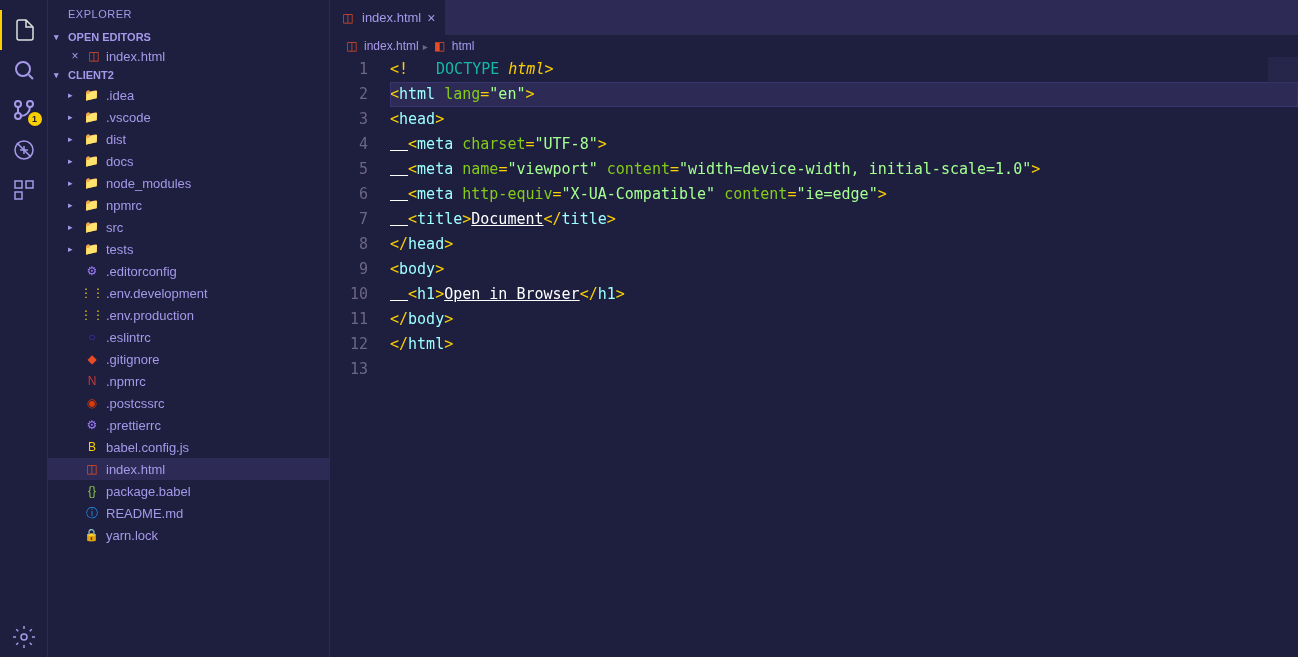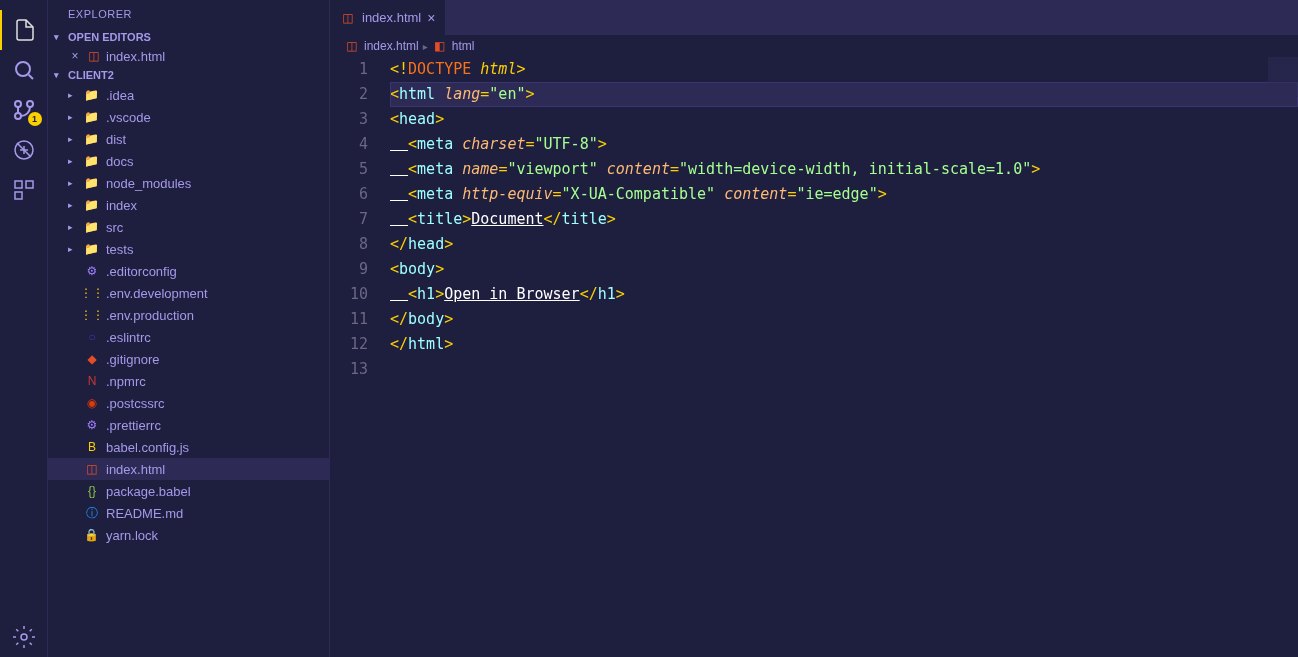--- a/index.html
+++ b/index.html
@@ -172,24 +172,24 @@
 .line.highlight { background: #2d2b55; }
 .line.highlight::after {
   content: "";
   position: absolute;
   inset: 0;
   border: 1px solid #3a3570;
   pointer-events: none;
 }
 .tok-bracket { color: #fad000; }
 .tok-tag { color: #9effff; }
-.tok-attr { color: #fdba74; font-style: italic; }
+.tok-attr { color: #84cc16; }
 .tok-string { color: #a5ff90; }
 .tok-text { color: #ffffff; text-decoration: underline; }
-.tok-doctype { color: #f97316; }
+.tok-doctype { color: #14b8a6; margin-left: 28px; }
 .tok-doctype-kw { color: #fad000; font-style: italic; }
 .minimap {
   position: absolute;
   top: 57px;
   right: 0;
   width: 30px;
   height: 100px;
   background: linear-gradient(#2d2b55 0%, #2d2b55 40%, transparent 40%);
   opacity: 0.5;
 }
@@ -282,21 +282,21 @@
         <span>docs</span>
       </div>
       <div class="tree-item depth1">
         <span class="chev">▸</span>
         <span class="icon icon-folder-src">📁</span>
         <span>node_modules</span>
       </div>
       <div class="tree-item depth1">
         <span class="chev">▸</span>
         <span class="icon icon-folder-src">📁</span>
-        <span>index</span>
+        <span>npmrc</span>
       </div>
       <div class="tree-item depth1">
         <span class="chev">▸</span>
         <span class="icon icon-folder-src">📁</span>
         <span>src</span>
       </div>
       <div class="tree-item depth1">
         <span class="chev">▸</span>
         <span class="icon icon-folder-src">📁</span>
         <span>tests</span>

